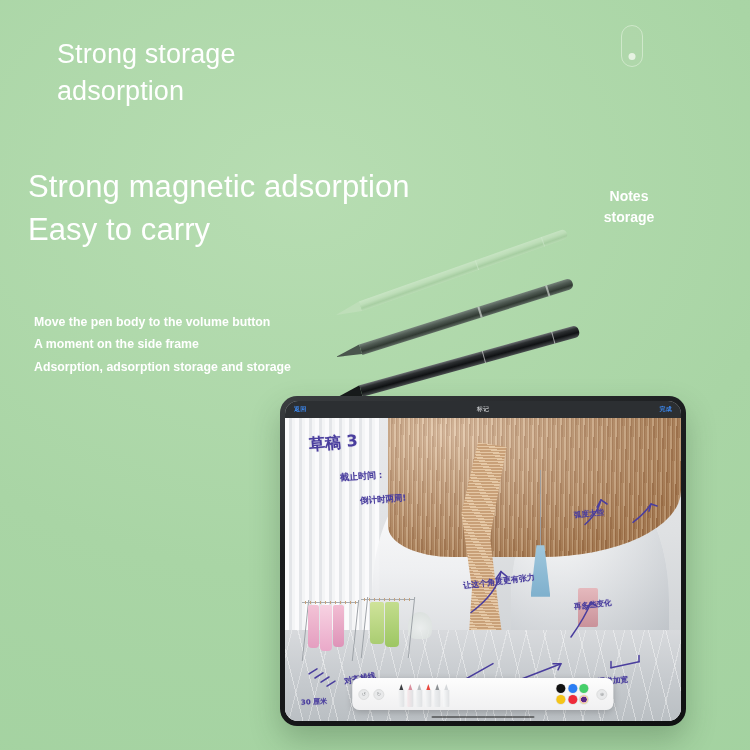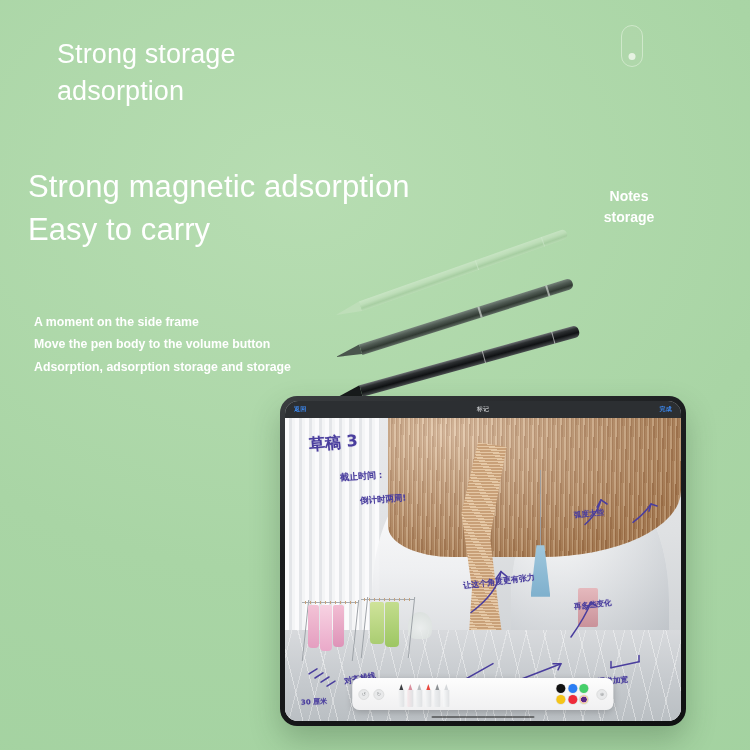--- a/index.html
+++ b/index.html
@@ -360,22 +360,22 @@
     <div>Strong magnetic adsorption</div>
     <div>Easy to carry</div>
   </div>
 
   <div class="notes-label">
     <div>Notes</div>
     <div>storage</div>
   </div>
 
   <div class="desc-block">
+    <div>Move the pen body to the volume button</div>
     <div>A moment on the side frame</div>
-    <div>Move the pen body to the volume button</div>
     <div>Adsorption, adsorption storage and storage</div>
   </div>
 
   <div class="pen" id="pen-ghost">
     <div class="tip"></div>
     <div class="barrel">
       <div class="band" style="left:56%"></div>
       <div class="band" style="left:88%"></div>
     </div>
   </div>

